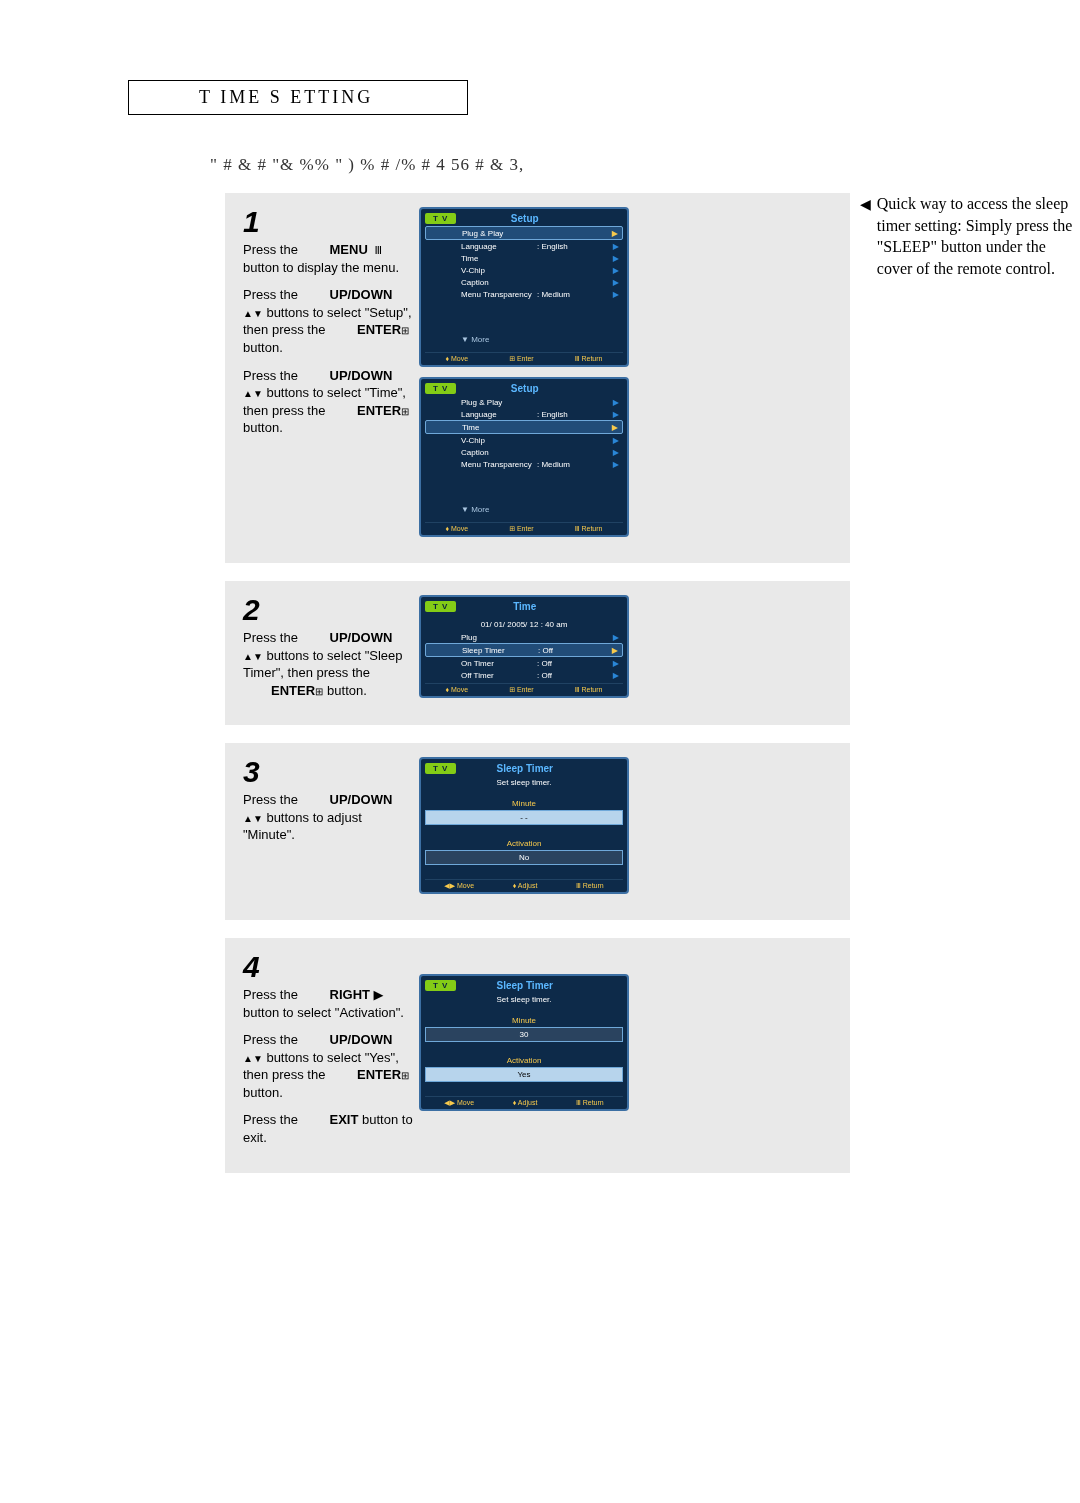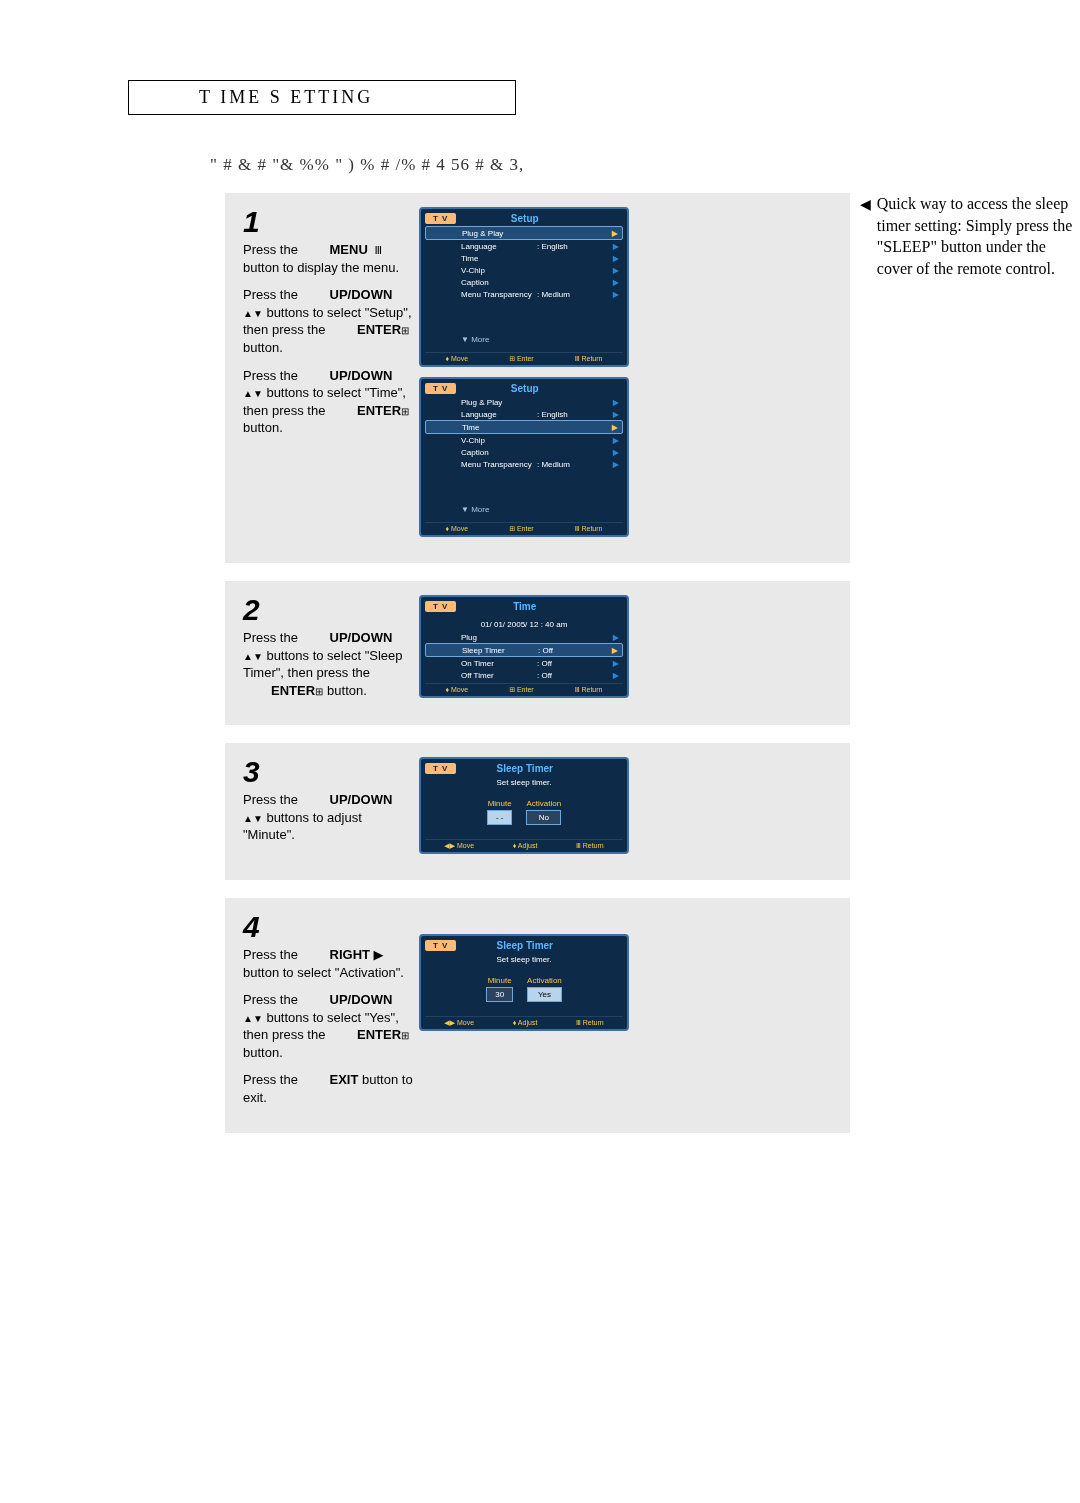--- a/index.html
+++ b/index.html
@@ -10,21 +10,21 @@
     width: 1080px;
     color: #000;
   }
   .page {
     width: 1080px;
     padding: 80px 0 60px 0;
     box-sizing: border-box;
   }
   .section-header-box {
     border: 1.5px solid #000;
-    width: 388px;
+    width: 340px;
     margin-left: 128px;
     padding: 6px 8px 6px 70px;
     box-sizing: border-box;
   }
   .section-header-text {
     font-family: 'Times New Roman', serif;
     letter-spacing: 3px;
     font-size: 18px;
     font-variant: small-caps;
   }
@@ -111,21 +111,21 @@
     padding: 4px 4px 2px 4px;
     box-sizing: border-box;
   }
   .osd-header {
     display: flex;
     justify-content: space-between;
     align-items: center;
     margin-bottom: 2px;
   }
   .osd-tv-badge {
-    background: #fdba74;
+    background: #84cc16;
     color: #08213a;
     font-weight: bold;
     font-size: 8px;
     padding: 1px 8px;
     border-radius: 2px;
     letter-spacing: 1px;
   }
   .osd-title {
     flex: 1;
     text-align: center;
@@ -174,20 +174,21 @@
     text-align: center;
     color: #fff;
     font-size: 8px;
     padding: 2px 0 8px 0;
   }
   .sleep-cols {
     display: flex;
     justify-content: center;
     gap: 14px;
     padding: 4px 0 12px 0;
+    flex-direction: column;
   }
   .sleep-c {
     text-align: center;
     font-size: 8px;
   }
   .sleep-c .head { color: #f7c94c; margin-bottom: 2px; }
   .sleep-box {
     background: rgba(255,255,255,0.12);
     border: 1px solid #6fa8d9;
     padding: 2px 8px;

